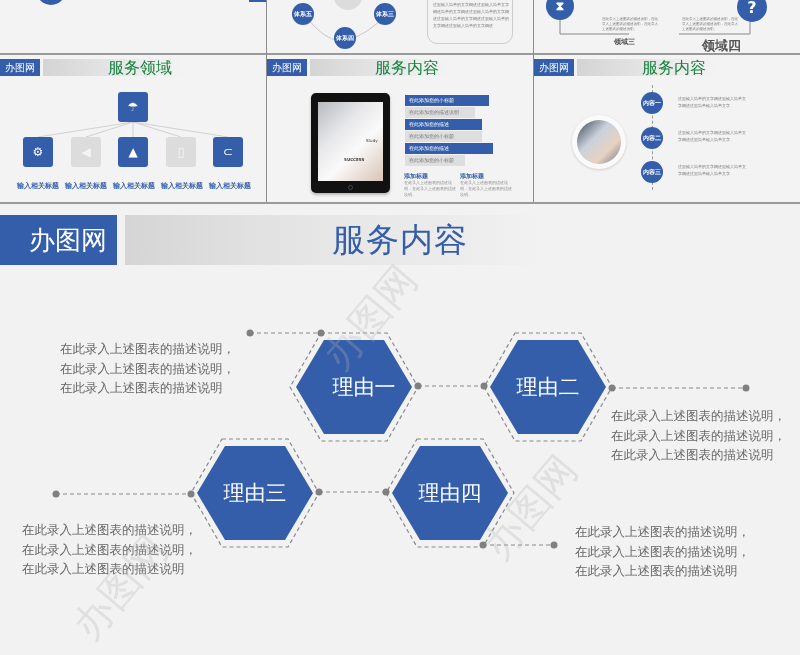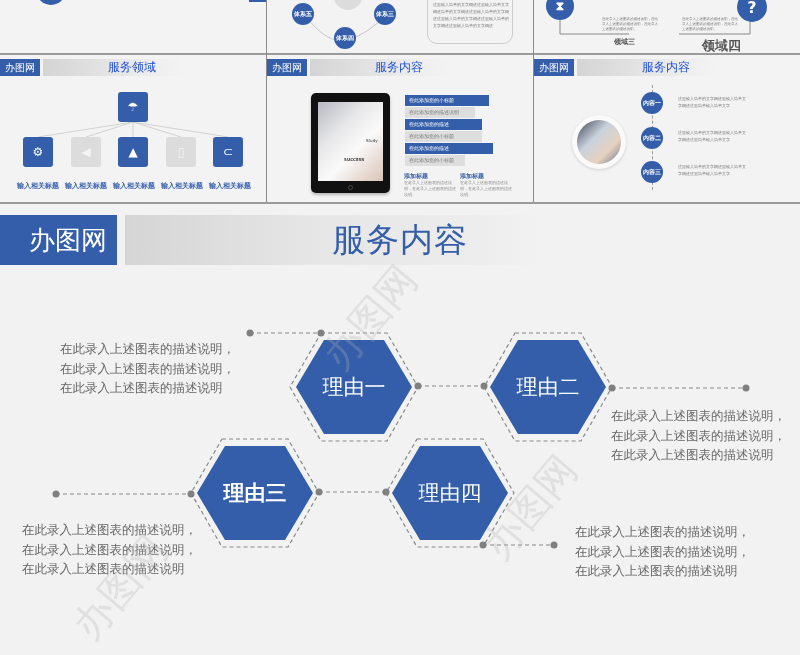--- a/index.html
+++ b/index.html
@@ -9,21 +9,21 @@
   .abs { position: absolute; }
 
   
   .thumb { position: absolute; background: #f3f3f3; overflow: hidden; }
   .vline { position: absolute; background: #8a8a8a; width: 1px; }
   .hline { position: absolute; background: #9a9a9a; height: 2px; }
 
   .th-header { position: absolute; left: 0; top: 4px; height: 17px; display: flex; align-items: center; }
   .th-brand { background: #345ea9; color: #fff; font-size: 10px; height: 17px; line-height: 17px; padding: 0 5px; width: 40px; }
   .th-bar { height: 17px; width: 140px; margin-left: 3px; background: linear-gradient(90deg, #d4d4d4, #ececec 70%, #f3f3f3); }
-  .th-title { position: absolute; top: 4px; font-size: 12px; color: #1d4ed8; line-height: 17px; }
+  .th-title { position: absolute; top: 4px; font-size: 16px; color: #15803d; line-height: 17px; }
 
   .tile { position: absolute; width: 30px; height: 30px; border-radius: 3px; display: flex; align-items: center; justify-content: center; color: #fff; font-size: 12px; }
   .tile.blue { background: #345ea9; }
   .tile.grey { background: #dcdcdc; color: #f4f4f4; }
   .tile-label { position: absolute; font-size: 7px; color: #345ea9; white-space: nowrap; font-weight: bold; }
 
   .circ { position: absolute; border-radius: 50%; background: #345ea9; color: #fff; display: flex; align-items: center; justify-content: center; font-size: 7px; font-weight: bold; }
 
   .bar-row { position: absolute; height: 11px; font-size: 5px; line-height: 11px; padding-left: 4px; color: #fff; white-space: nowrap; overflow: hidden; }
   .bar-row.blue { background: #345ea9; }
@@ -207,23 +207,23 @@
     </g>
 
     <g fill="#345ea9">
       <polygon points="324,340 384,340 412,387 384,434 324,434 296,387"></polygon>
       <polygon points="518,340 578,340 606,387 578,434 518,434 490,387"></polygon>
       <polygon points="225,446 285,446 313,493 285,540 225,540 197,493"></polygon>
       <polygon points="420,446 480,446 508,493 480,540 420,540 392,493"></polygon>
     </g>
   </svg>
 
-  <div class="hex-label" style="left:294px;top:372px;">理由一</div>
+  <div class="hex-label" style="left:304px;top:372px;">理由一</div>
   <div class="hex-label" style="left:488px;top:372px;">理由二</div>
-  <div class="hex-label" style="left:195px;top:478px;font-weight:bold;">理由三</div>
+  <div class="hex-label" style="left:195px;top:478px;">理由三</div>
   <div class="hex-label" style="left:390px;top:478px;">理由四</div>
 
   <div class="desc" style="left:60px;top:339px;">
     <div>在此录入上述图表的描述说明，</div>
     <div>在此录入上述图表的描述说明，</div>
     <div>在此录入上述图表的描述说明</div>
   </div>
   <div class="desc" style="left:611px;top:406px;">
     <div>在此录入上述图表的描述说明，</div>
     <div>在此录入上述图表的描述说明，</div>

